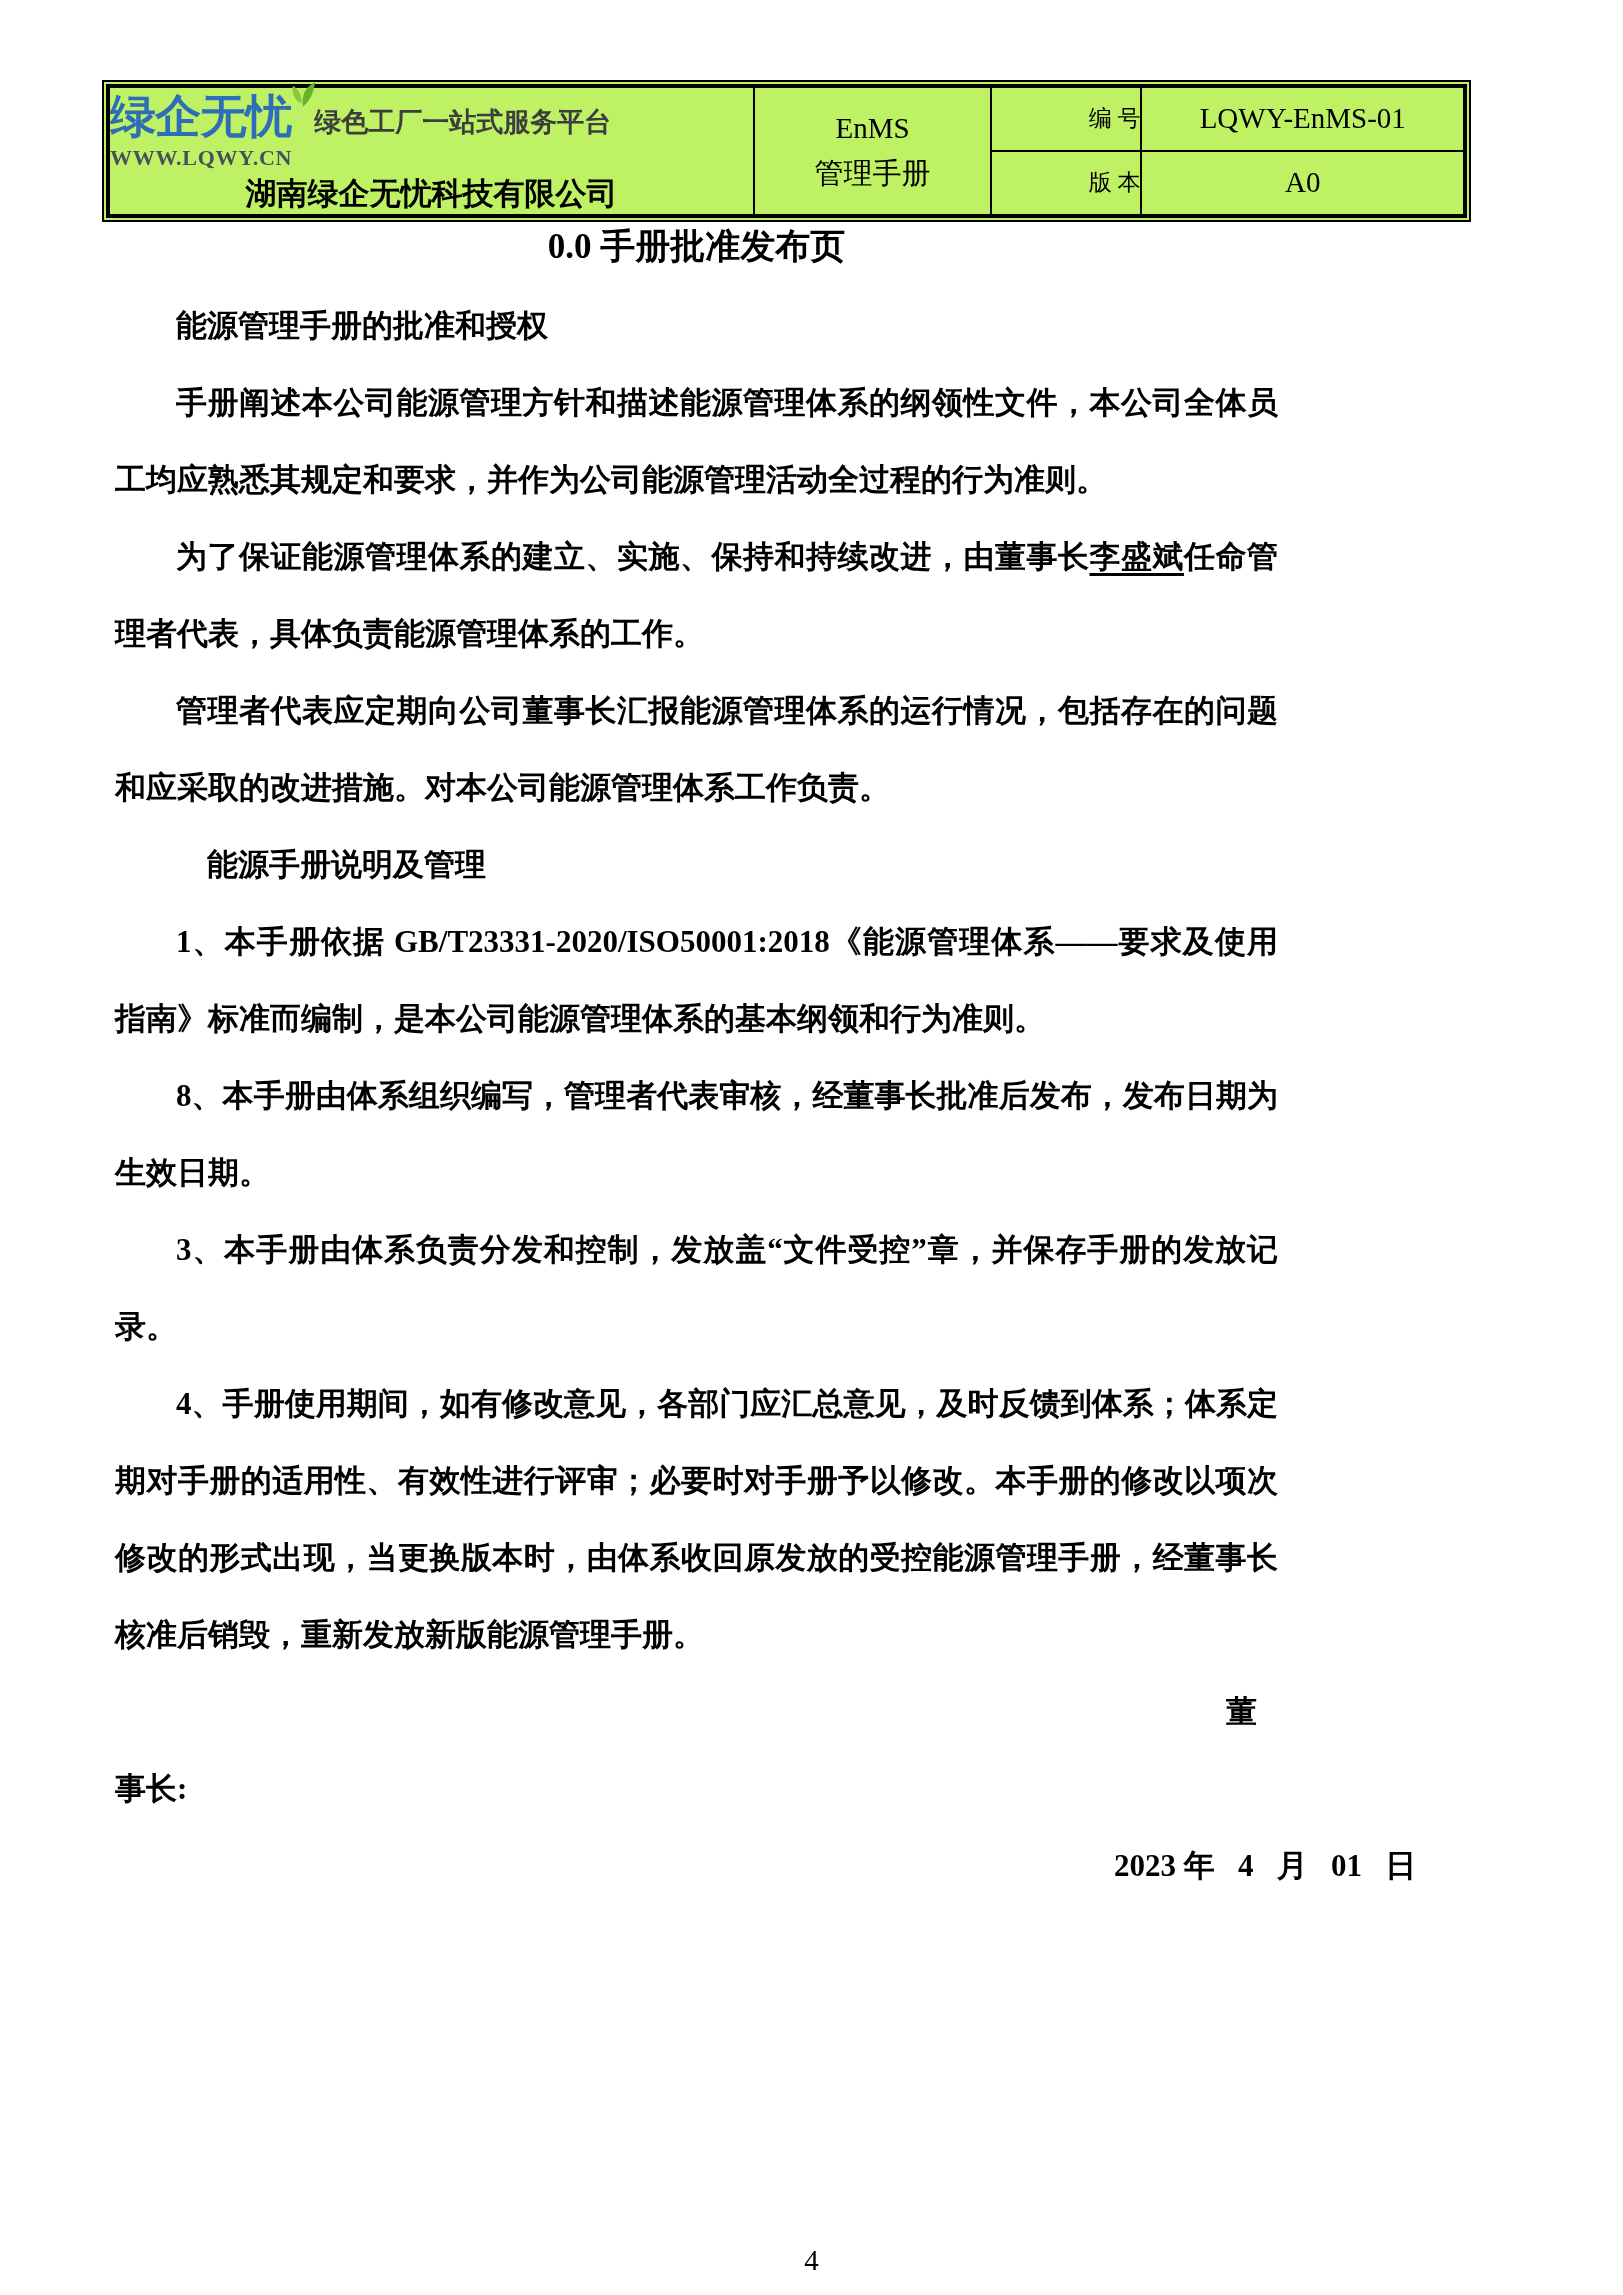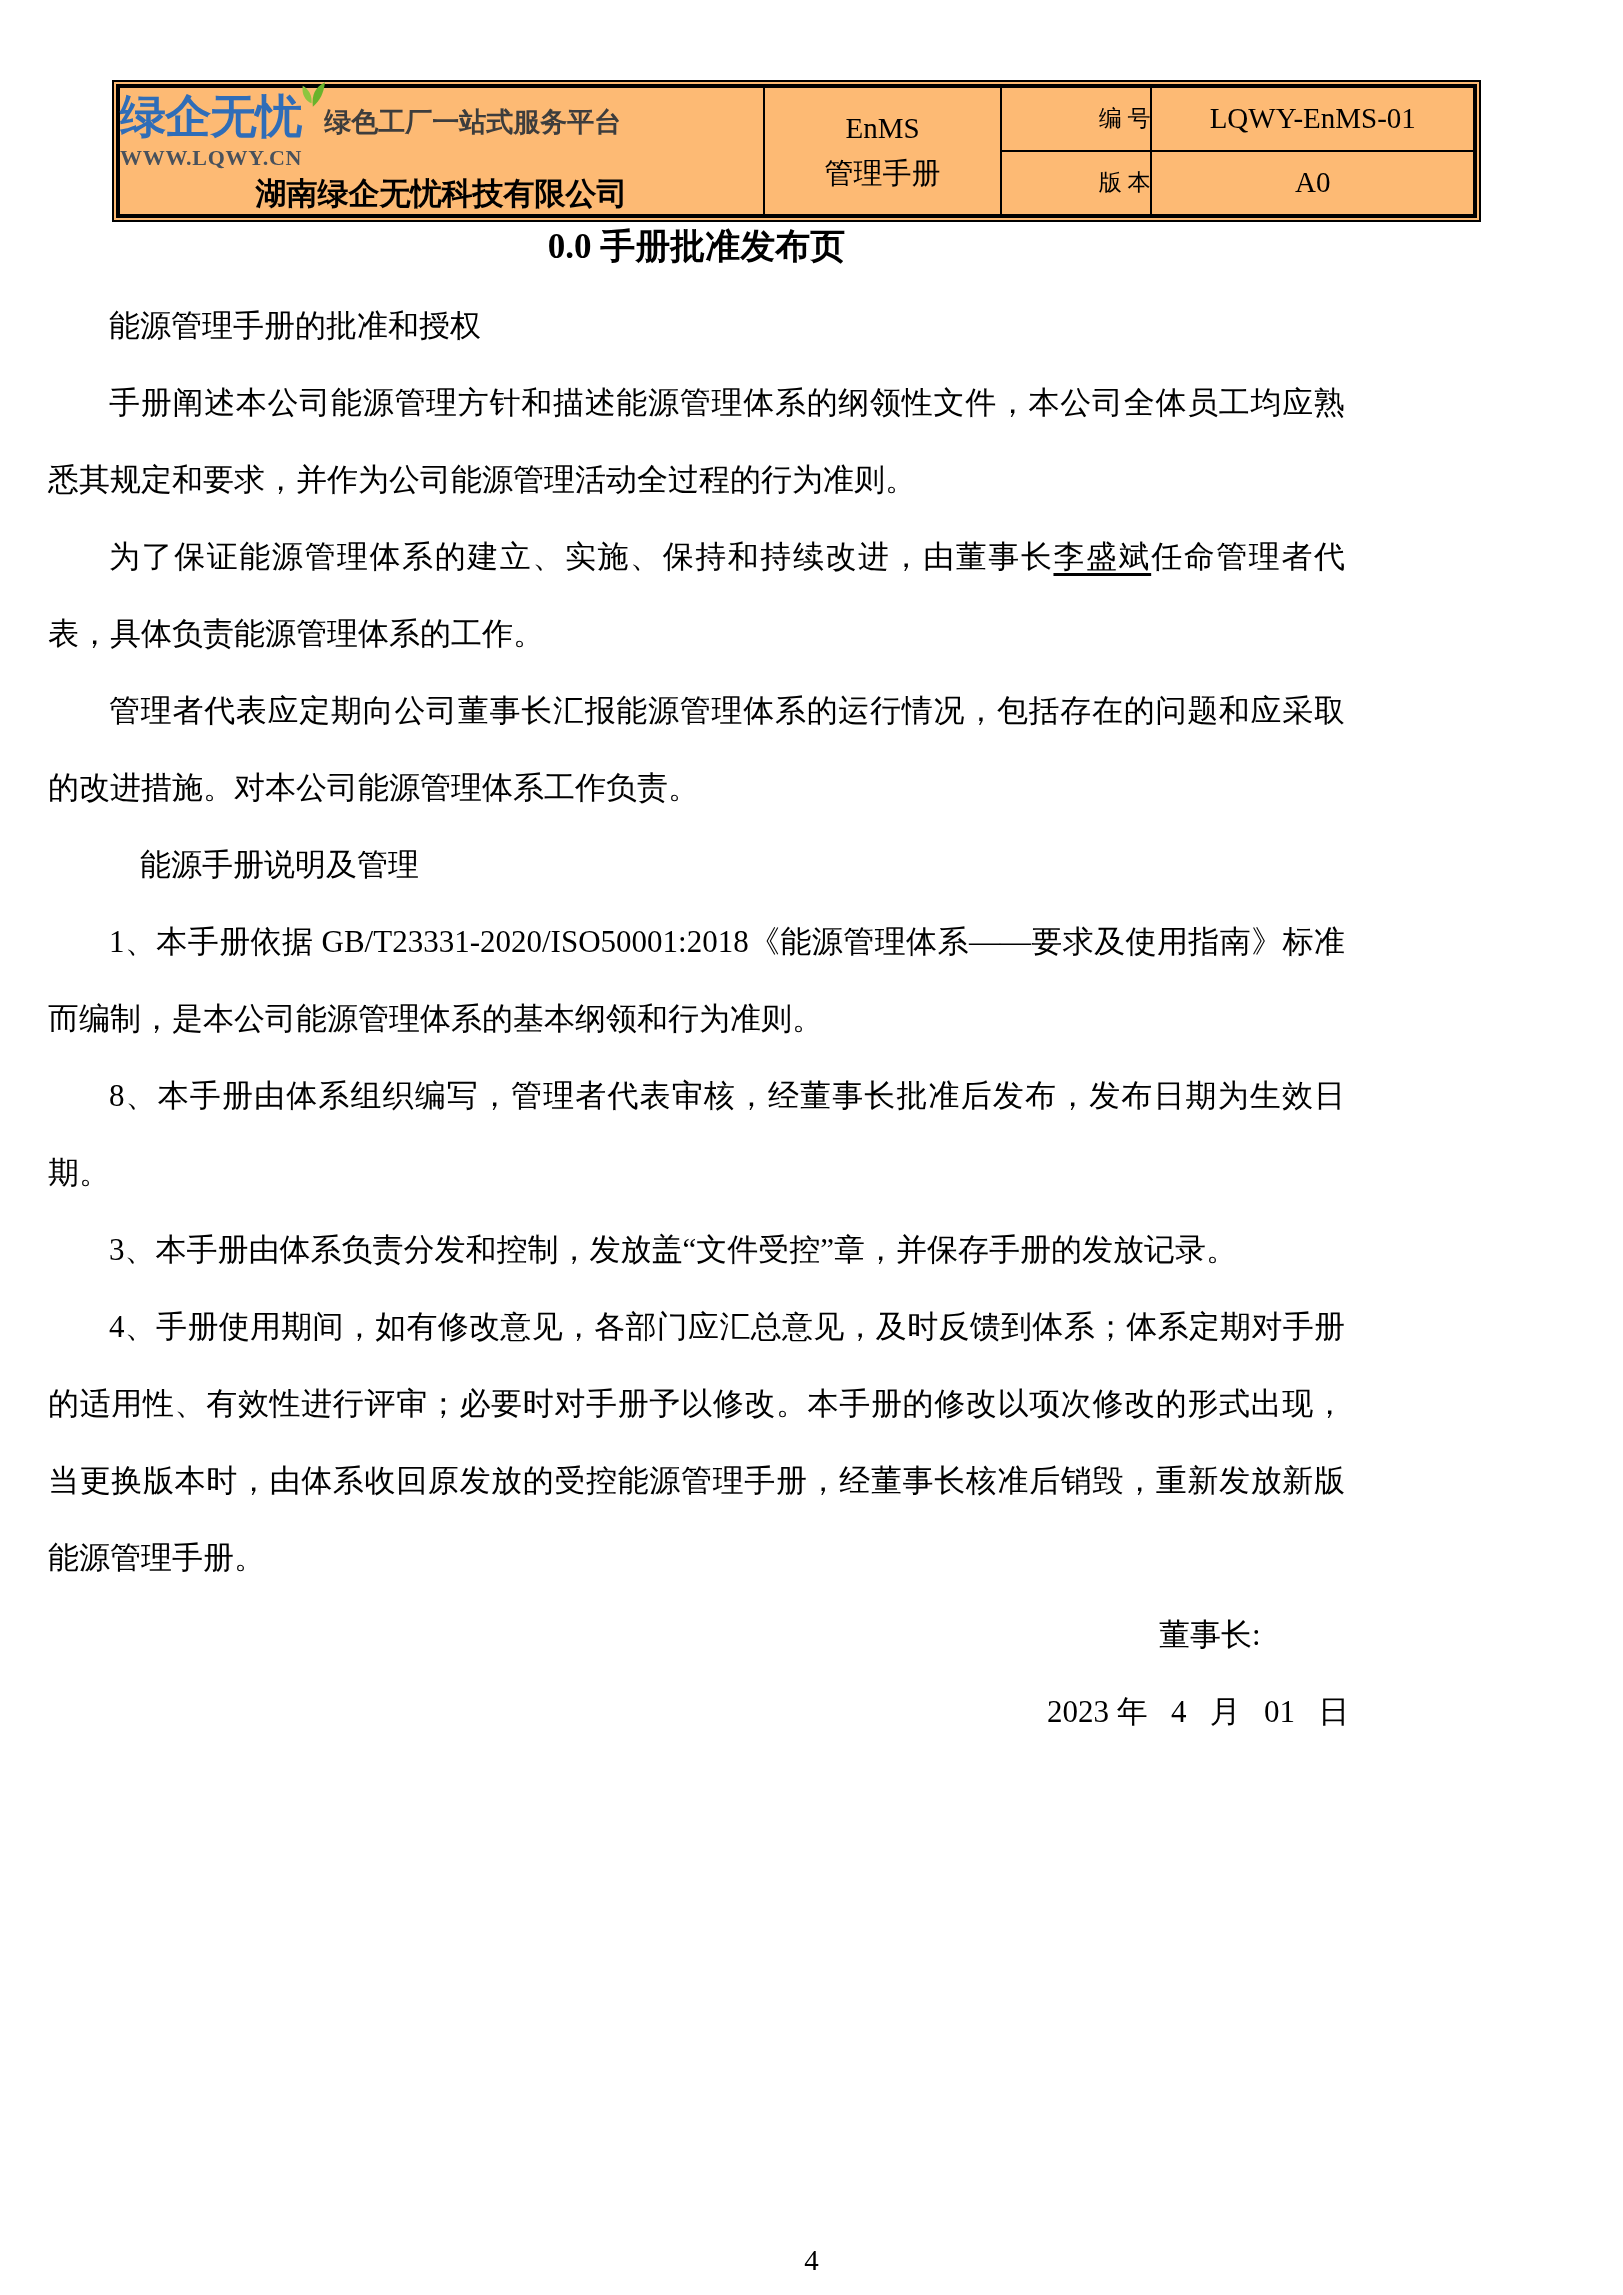--- a/index.html
+++ b/index.html
@@ -7,23 +7,23 @@
     position:relative;
     width:1623px; height:2295px;
     background:#ffffff;
     color:#000;
     font-family:"Liberation Serif","DejaVu Serif",serif;
     overflow:hidden;
   }
 
   
   .header-table {
-    position:absolute; left:112px; top:80px; width:1369px;
+    position:absolute; left:102px; top:80px; width:1369px;
     border:6.8px double #000; box-sizing:border-box;
-    background:#fdba74;
+    background:#bef264;
   }
   .header-table table {
     width:100%; border-collapse:collapse; table-layout:fixed;
   }
   .header-table td { border:2px solid #000; padding:0; vertical-align:middle; }
   .col-logo   { width:47.6%; }
   .col-doc    { width:17.5%; }
   .col-label  { width:11.1%; }
   .col-value  { width:23.8%; }
   .row-h { height:57px; }
@@ -58,23 +58,24 @@
   .cell-label   { text-align:right; font-size:23px; }
   .cell-value   { text-align:center; font-size:29px; }
 
   
   .content { position:absolute; left:0; top:225px; width:1393px; }
   .doc-title {
     text-align:center; font-weight:bold; font-size:35px; line-height:44px;
     margin:0;
   }
   .body-text {
-    margin-top:17.7px; padding:0 48px;
+    margin-top:17.7px; padding:0 115px;
     font-size:31px; line-height:77px;
     text-align:justify;
+    font-weight:bold;
   }
   .para { margin:0; text-indent:61px; }
   .para .u { text-decoration:underline; text-underline-offset:5.5px; }
   .sig-role { margin:0; text-indent:1111px; text-align:left; }
   .sig-date { margin:0; text-indent:999px; text-align:left; white-space:pre; }
 
   .page-number {
     position:absolute; left:0; top:2244px; width:1623px;
     text-align:center; font-size:29px;
   }

